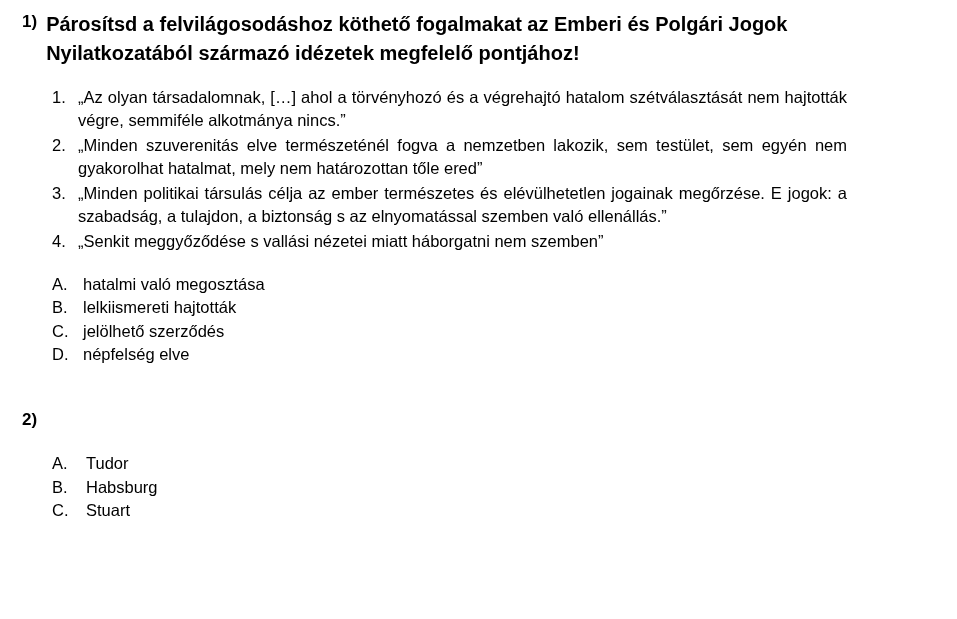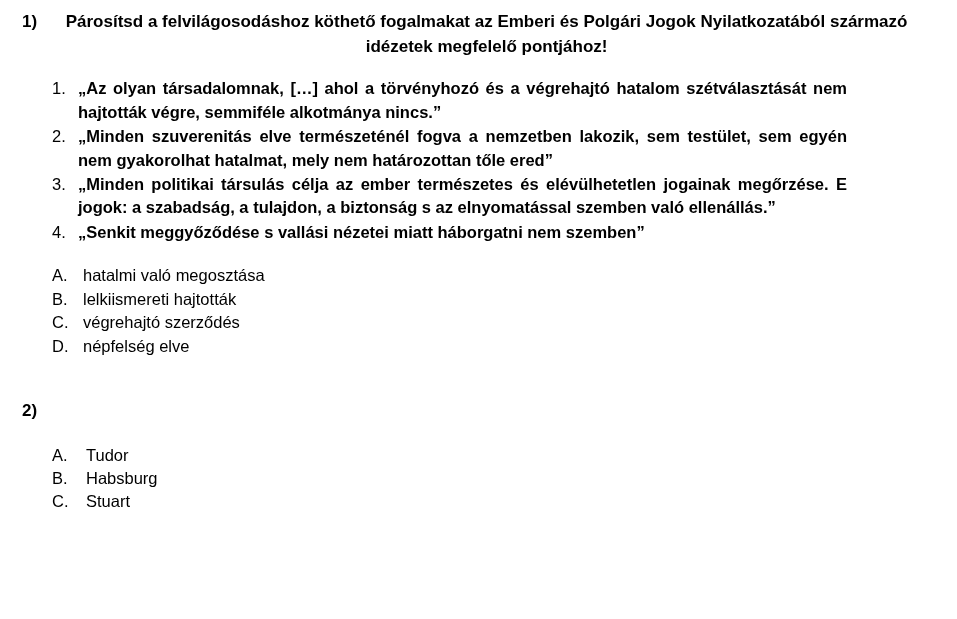--- a/index.html
+++ b/index.html
@@ -29,24 +29,24 @@
     padding: 0 30px 0 22px;
   }
   .q-num {
     font-size: 17px;
     font-weight: bold;
     line-height: 1.45;
     white-space: nowrap;
     padding-right: 9px;
   }
   .q-text {
-    font-size: 17px;
+    font-size: 20px;
     font-weight: bold;
     line-height: 1.45;
-    text-align: center;
+    text-align: left;
   }
 
   
   .quotes {
     margin-top: 18px;
     padding: 0 110px 0 52px;
   }
   .quote-row {
     display: flex;
     align-items: flex-start;
@@ -56,21 +56,20 @@
   }
   .quote-marker {
     width: 26px;
     flex: 0 0 26px;
     text-align: left;
   }
   .quote-body {
     flex: 1 1 auto;
     text-align: justify;
     text-justify: inter-word;
-    font-weight: bold;
   }
 
   
   .letters {
     margin-top: 20px;
     padding: 0 0 0 52px;
   }
   .letter-row {
     display: flex;
     align-items: flex-start;
@@ -134,21 +133,21 @@
     <div class="letter-row">
       <div class="letter-marker">A.</div>
       <div class="letter-body">hatalmi való megosztása</div>
     </div>
     <div class="letter-row">
       <div class="letter-marker">B.</div>
       <div class="letter-body">lelkiismereti hajtották</div>
     </div>
     <div class="letter-row">
       <div class="letter-marker">C.</div>
-      <div class="letter-body">végrehajtó szerződés</div>
+      <div class="letter-body">jelölhető szerződés</div>
     </div>
     <div class="letter-row">
       <div class="letter-marker">D.</div>
       <div class="letter-body">népfelség elve</div>
     </div>
   </div>
 
   <div class="q-block q2-block">
     <div class="q-num">2)</div>
   </div>

